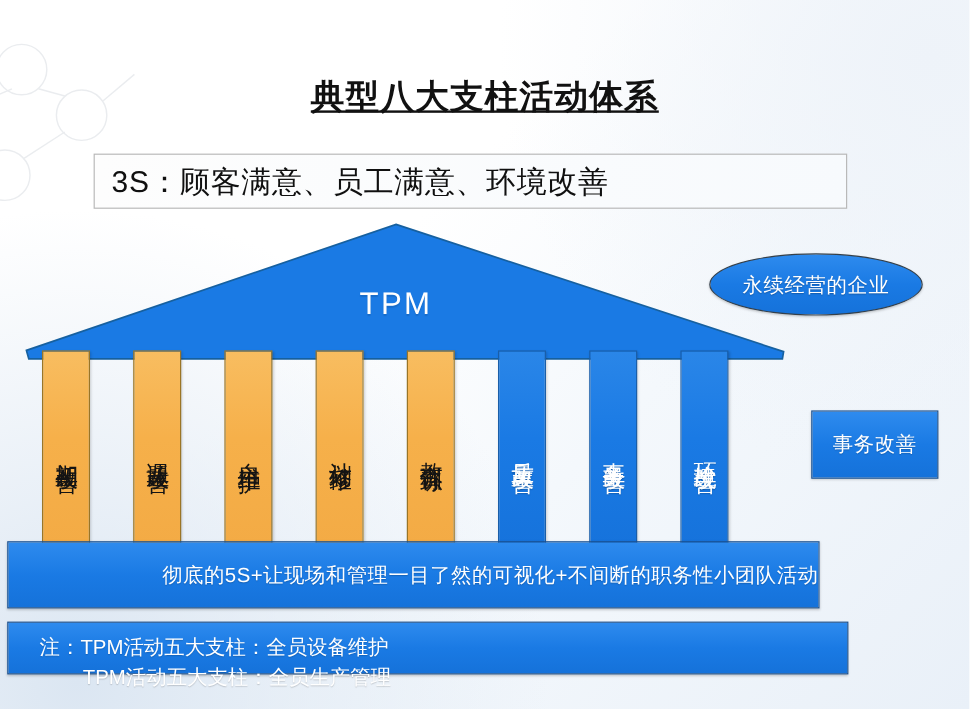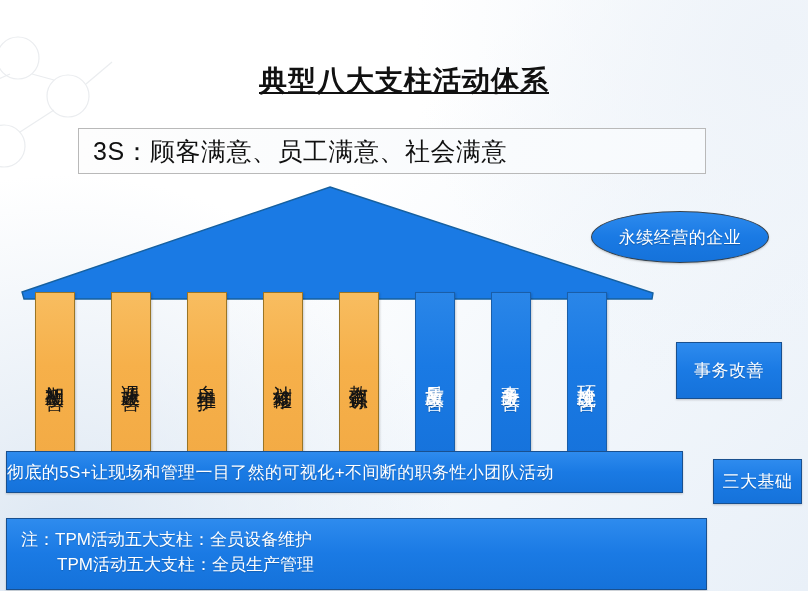--- a/index.html
+++ b/index.html
@@ -69,39 +69,39 @@
   .pillar-text{
     writing-mode:vertical-rl;text-orientation:upright;
     font-size:19px;line-height:1.22;letter-spacing:2px;
     white-space:nowrap;
   }
   .pillar.orange .pillar-text{color:#141414;}
   .pillar.blue .pillar-text{color:#ffffff;text-shadow:0 1px 1px rgba(0,0,0,.2);}
 
   
   .foundation{
-    position:absolute;left:6px;top:451px;width:677px;height:42px;
+    position:absolute;left:6px;top:451px;width:677px;height:56px;
     box-sizing:border-box;
     background:linear-gradient(180deg,#2e8bee 0%,#1a7ae4 50%,#1572da 100%);
     border:1px solid #19508f;
-    display:flex;align-items:center;justify-content:flex-start;
+    display:flex;align-items:center;justify-content:flex-end;
     box-shadow:0 1px 2px rgba(0,0,0,.2);
   }
   .foundation-text{
     font-size:17px;color:#ffffff;letter-spacing:.4px;white-space:nowrap;
     text-shadow:0 1px 1px rgba(0,0,0,.2);
   }
 
   
   .note-box{
-    position:absolute;left:6px;top:518px;width:701px;height:72px;
+    position:absolute;left:6px;top:518px;width:701px;height:44px;
     box-sizing:border-box;
     background:linear-gradient(180deg,#2e8bee 0%,#1a7ae4 50%,#1572da 100%);
     border:1px solid #19508f;
-    padding:9px 0 0 14px;
+    padding:9px 0 0 26px;
     box-shadow:0 1px 2px rgba(0,0,0,.2);
   }
   .note-line{
     font-size:17px;color:#ffffff;line-height:1.45;white-space:nowrap;
     text-shadow:0 1px 1px rgba(0,0,0,.18);
   }
   .note-line.indent{padding-left:36px;}
 
   
   .ellipse{
@@ -142,26 +142,27 @@
     <circle cx="8" cy="128" r="21" fill="none" stroke="#d9dde2" stroke-width="1.2"></circle>
     <line x1="36" y1="56" x2="58" y2="62" stroke="#d9dde2" stroke-width="1.2"></line>
     <line x1="58" y1="92" x2="24" y2="114" stroke="#d9dde2" stroke-width="1.2"></line>
     <line x1="0" y1="62" x2="14" y2="56" stroke="#d9dde2" stroke-width="1.2"></line>
     <line x1="90" y1="66" x2="116" y2="44" stroke="#d9dde2" stroke-width="1.2"></line>
   </svg>
 
   <div class="subtitle">典型八大支柱活动体系</div>
 
   <div class="threes-box">
-    <span class="threes-text">3S：顾客满意、员工满意、社会满意</span>
+    <span class="threes-text">3S：顾客满意、员工满意、环境改善</span>
   </div>
 
   <svg class="roof" viewBox="0 0 660 115" preserveAspectRatio="none">
     <polygon points="330,2 653,108 652,114 24,114 22,107" fill="#1a7ae4" stroke="#16609f" stroke-width="1.4"></polygon>
   </svg>
+  <div class="roof-label">TPM</div>
 
   <div class="pillars">
       <div class="pillar orange" style="left: 35px;">
         <span class="pillar-text">初期改善</span>
       </div>
       <div class="pillar orange" style="left: 111px;">
         <span class="pillar-text">课题改善</span>
       </div>
       <div class="pillar orange" style="left: 187px;">
         <span class="pillar-text">自主维护</span>
@@ -188,22 +189,19 @@
   </div>
 
   <div class="ellipse">
     <span class="ellipse-text">永续经营的企业</span>
   </div>
 
   <div class="side-box" id="box-eight">
     <span class="side-text">事务改善</span>
   </div>
 
-  <div class="side-box" id="box-three">
-    <span class="side-text">三大基础</span>
-  </div>
 
   <div class="note-box">
     <div class="note-line">注：TPM活动五大支柱：全员设备维护</div>
     <div class="note-line indent">TPM活动五大支柱：全员生产管理</div>
   </div>
 
 </div>
 
 </body></html>

